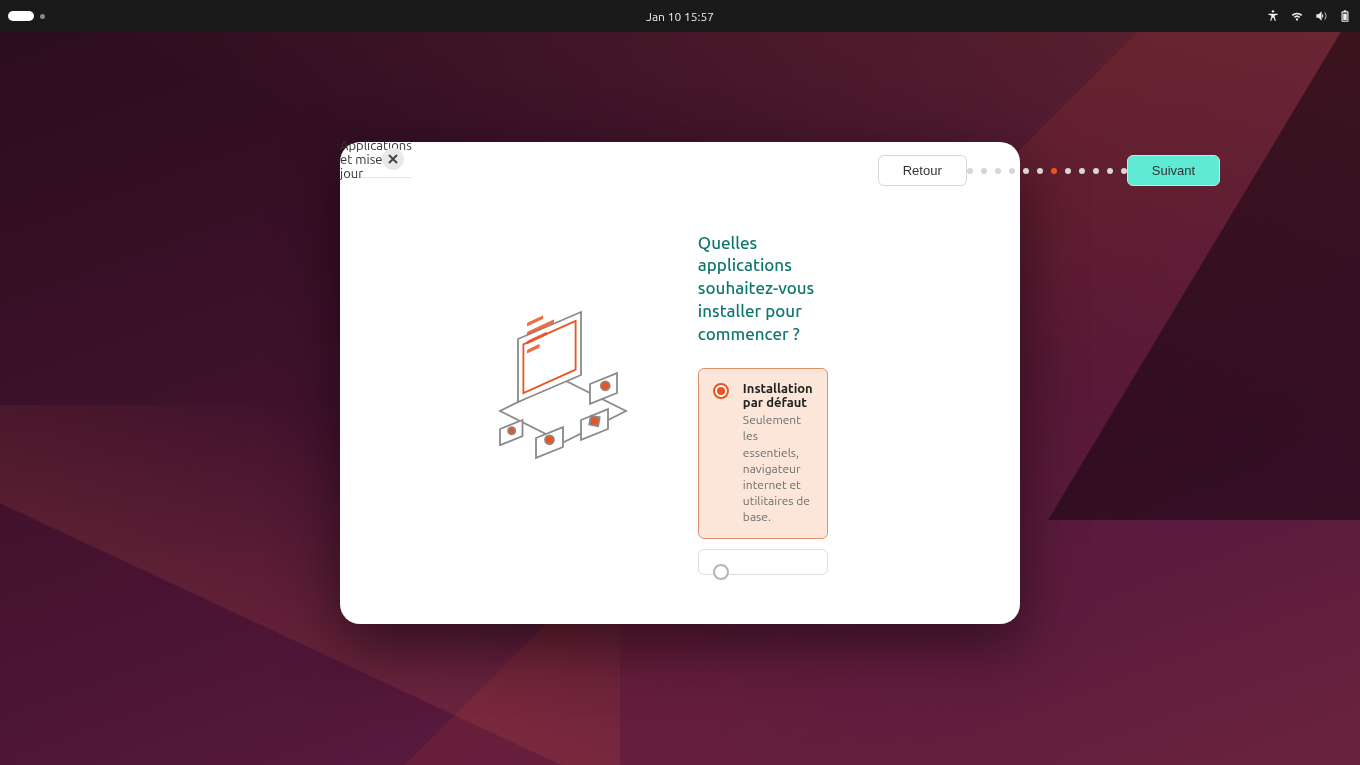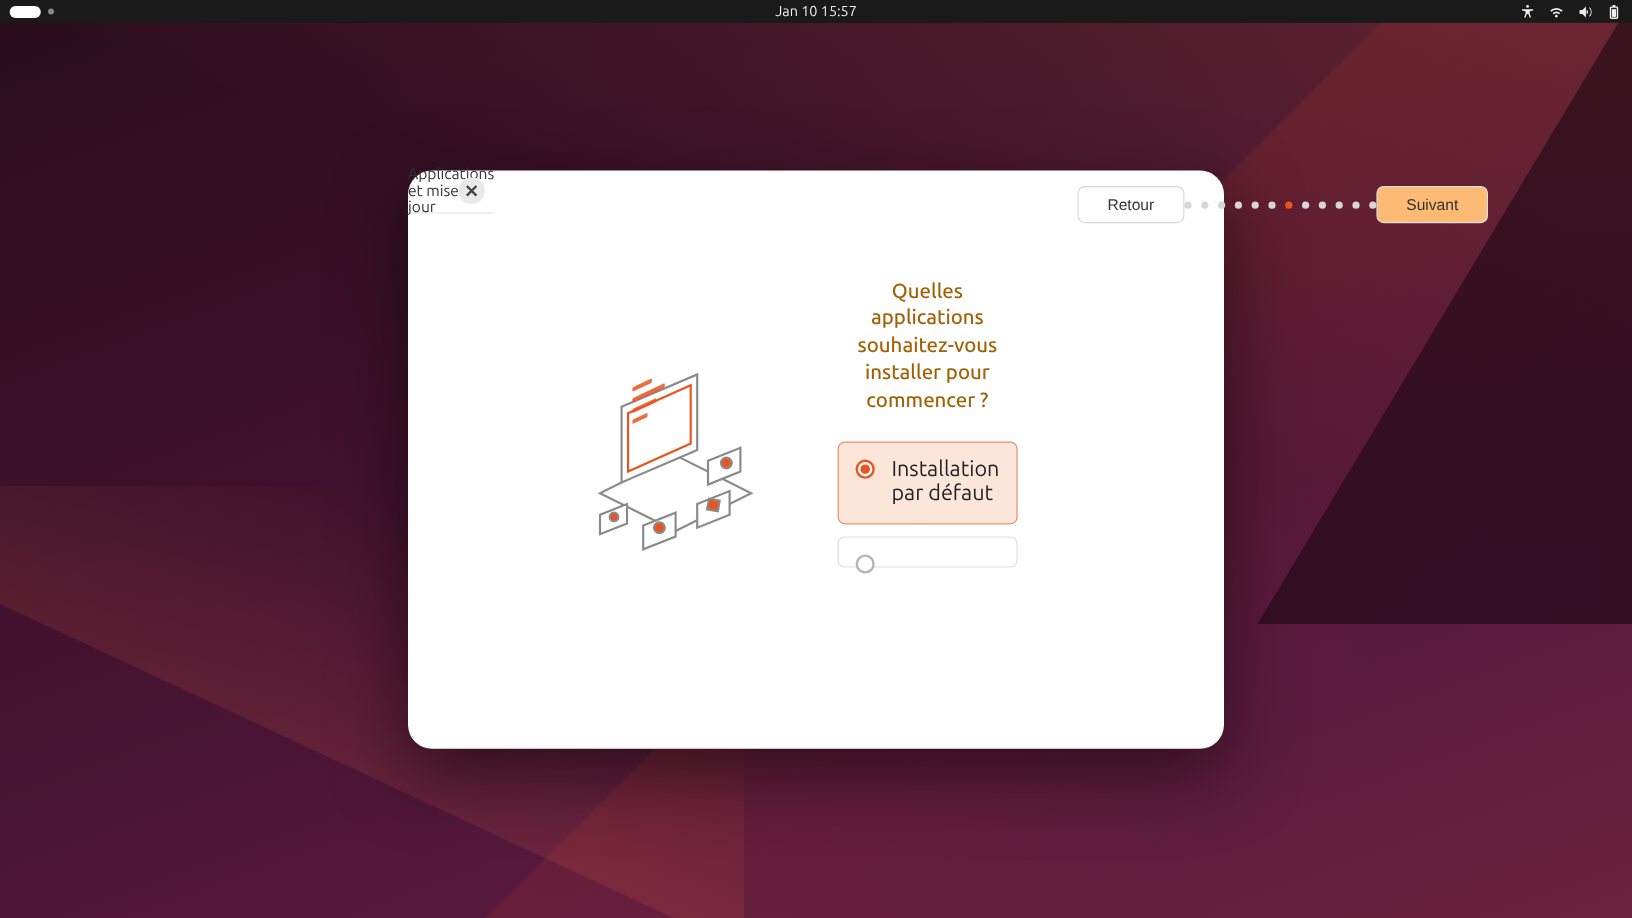--- a/index.html
+++ b/index.html
@@ -17,21 +17,21 @@
   .shard.s1 { right:0; top:0; width:520px; height:520px;
     background: linear-gradient(135deg, rgba(0,0,0,0) 40%, rgba(20,5,15,0.55) 40.2%);
     clip-path: polygon(100% 0,100% 100%,40% 100%);
   }
   .shard.s2 { left:-80px; bottom:-60px; width:700px; height:420px;
     background: linear-gradient(25deg, rgba(0,0,0,0) 48%, rgba(255,120,70,0.12) 48.2%, rgba(0,0,0,0) 80%);
   }
 
   
   .topbar {
-    position: absolute; top:0; left:0; right:0; height:19px;
+    position: absolute; top:0; left:0; right:0; height:32px;
     background:#1a1a1a; color:#eee; display:flex; align-items:center;
     font-size:12px; padding:0 8px; z-index:5;
   }
   .topbar .left { display:flex; align-items:center; gap:6px; }
   .pill { width:26px; height:10px; border-radius:10px; background:#fff; }
   .dot-indicator { width:5px; height:5px; border-radius:50%; background:#888; }
   .topbar .center { position:absolute; left:50%; transform:translateX(-50%); }
   .topbar .right { margin-left:auto; display:flex; align-items:center; gap:10px; }
   .topbar .ico svg { width:14px; height:14px; fill:#eee; display:block; }
 
@@ -52,48 +52,48 @@
     width:22px; height:22px; border-radius:50%; background:#e9e9e9;
     display:flex; align-items:center; justify-content:center;
     border:none; cursor:pointer;
   }
   .close-btn svg { width:10px; height:10px; stroke:#444; stroke-width:2; }
 
   .dialog-body { flex:1; display:flex; padding:30px 36px 10px 36px; gap:20px; }
   .illus { flex:0 0 230px; display:flex; align-items:center; justify-content:center; }
 
   .content { flex:1; padding-top:60px; }
-  .question { font-size:17px; font-weight:500; color:#a16207; line-height:1.35; margin-bottom:22px;text-align:center; }
+  .question { font-size:17px; font-weight:500; color:#0f766e; line-height:1.35; margin-bottom:22px; }
 
   .option {
     border:1px solid #ddd; border-radius:6px; padding:12px 14px 12px 44px;
     position:relative; margin-bottom:10px; cursor:pointer;
   }
   .option.selected { background:#fce6d9; border-color:#e3906a; }
   .option .radio {
     position:absolute; left:14px; top:14px; width:16px; height:16px;
     border-radius:50%; border:2px solid #b5b5b5; background:#fff;
   }
   .option.selected .radio { border-color:#e95420; }
   .option.selected .radio::after {
     content:""; position:absolute; left:50%; top:50%; transform:translate(-50%,-50%);
     width:8px; height:8px; border-radius:50%; background:#e95420;
   }
-  .option .opt-title { font-size:18px; font-weight:400; color:#222; margin-bottom:3px; }
+  .option .opt-title { font-size:13px; font-weight:700; color:#222; margin-bottom:3px; }
   .option .opt-desc { font-size:12px; color:#6d6d6d; line-height:1.35; }
 
   .dialog-footer {
     height:58px; display:flex; align-items:center; justify-content:space-between;
     padding:0 14px 0 14px;
   }
   .btn {
     border:1px solid #d7d7d7; background:#fff; color:#333;
     font-size:13px; padding:7px 24px; border-radius:6px; cursor:pointer;
   }
-  .btn.primary { background:#fdba74; border-color:#dcdcdc; }
+  .btn.primary { background:#5eead4; border-color:#dcdcdc; }
   .progress-dots { display:flex; gap:8px; }
   .progress-dots .pd { width:6px; height:6px; border-radius:50%; background:#d6d6d6; }
   .progress-dots .pd.active { background:#e95420; }
 
   
   .illus svg { width:180px; height:180px; }
 </style>
 </head>
 <body>
 
@@ -178,20 +178,21 @@
         </g>
       </svg>
     </div>
 
     <div class="content">
       <div class="question">Quelles applications souhaitez-vous installer pour commencer ?</div>
 
       <div class="option selected">
         <span class="radio"></span>
         <div class="opt-title">Installation par défaut</div>
+        <div class="opt-desc">Seulement les essentiels, navigateur internet et utilitaires de base.</div>
       </div>
 
       <div class="option">
         <span class="radio"></span>
       </div>
     </div>
   </div>
 
   <div class="dialog-footer">
     <button class="btn">Retour</button>

